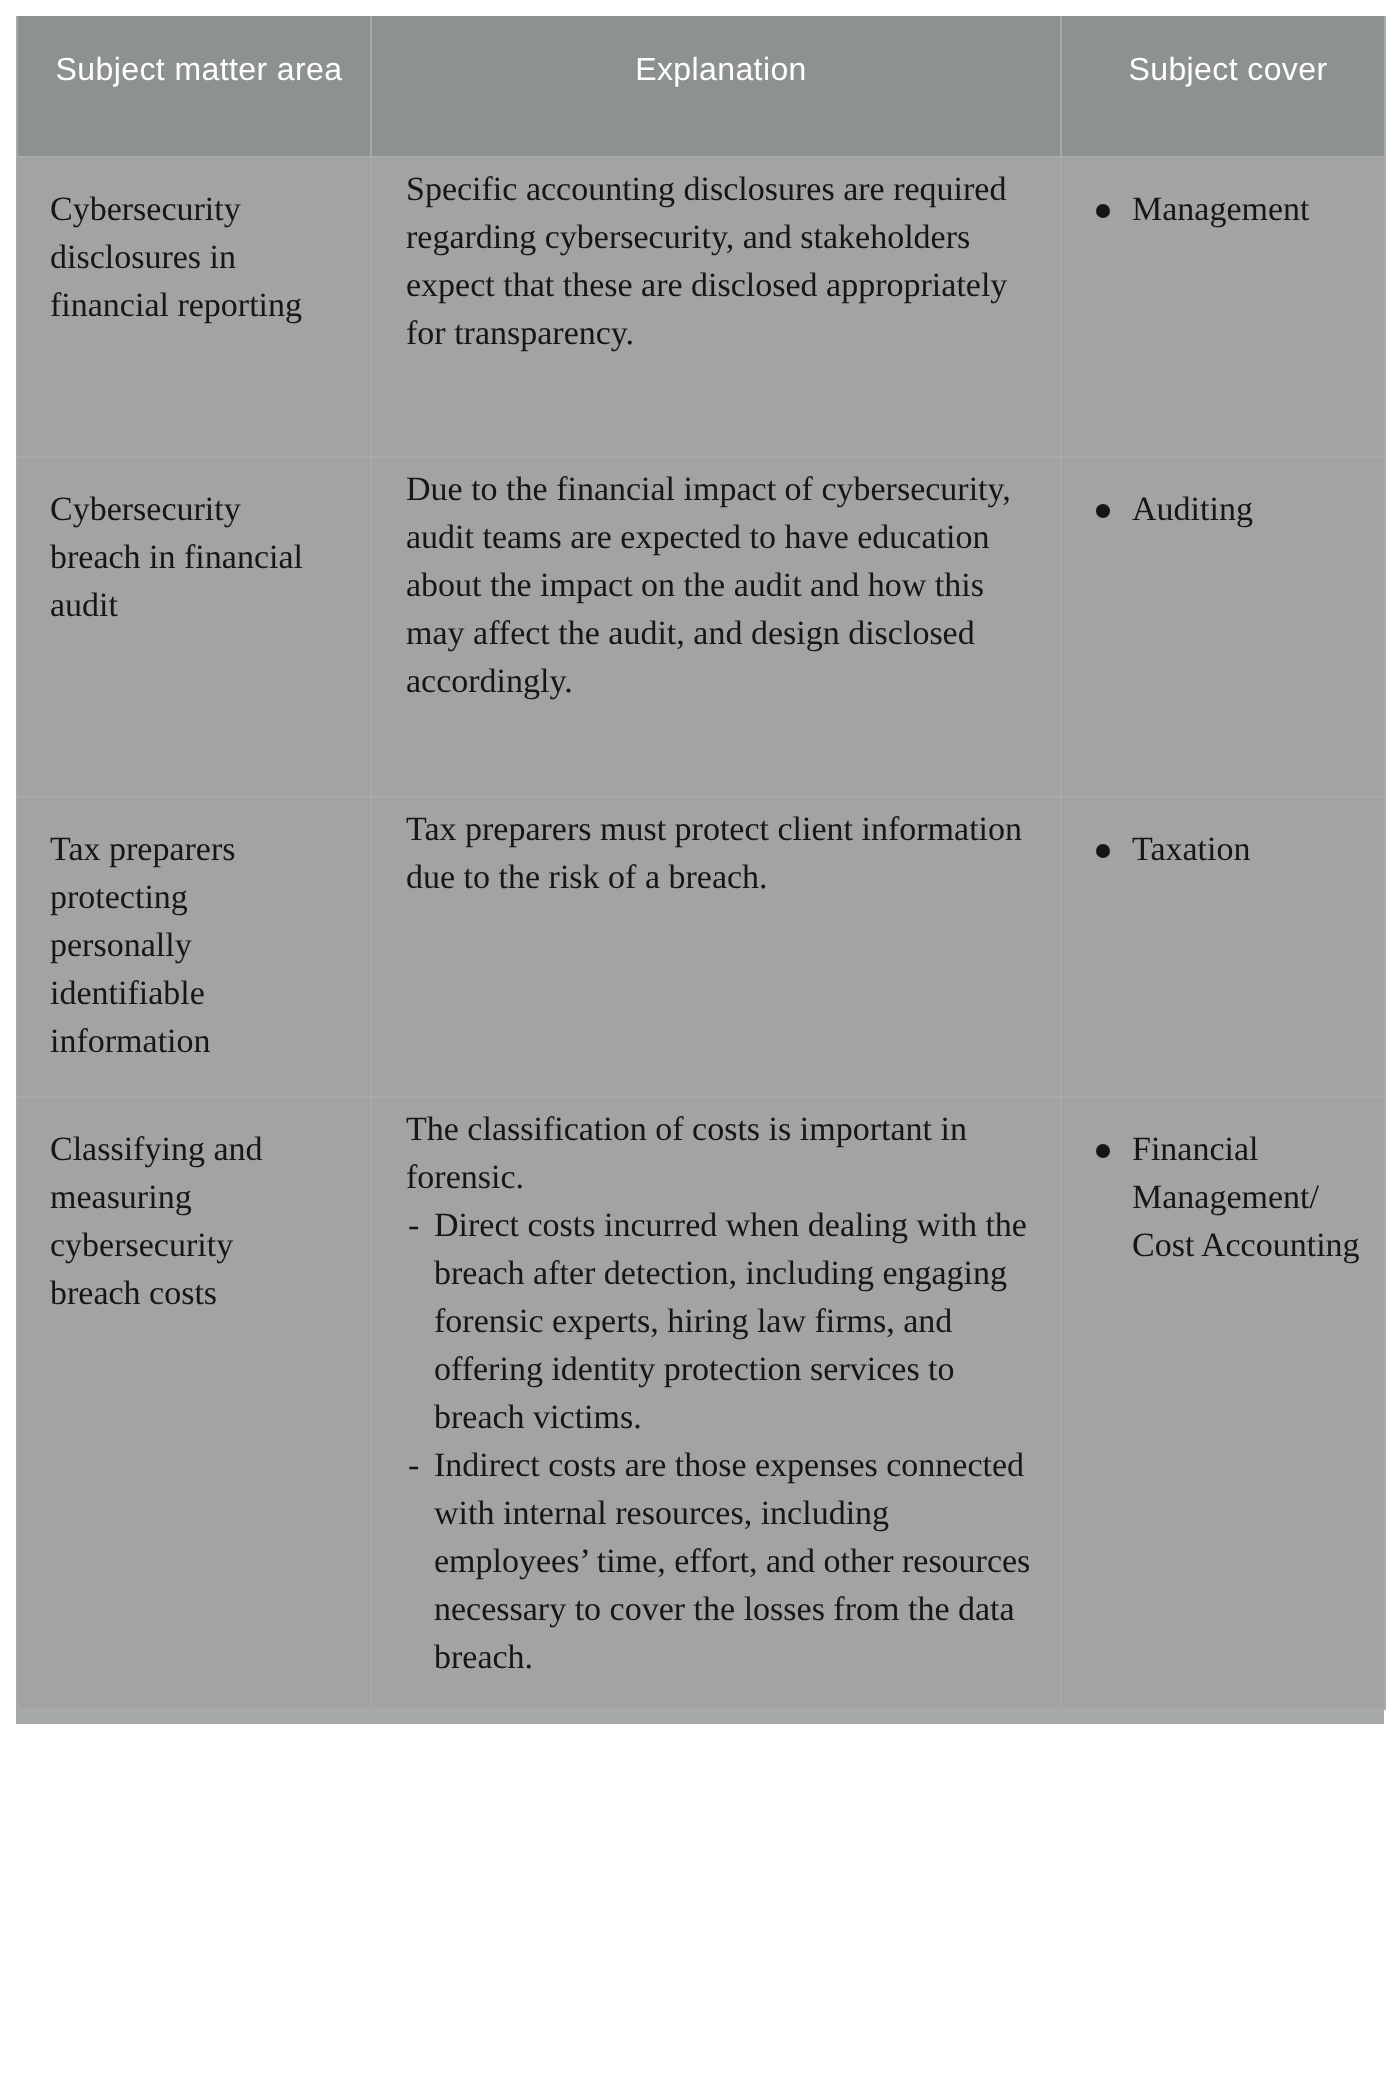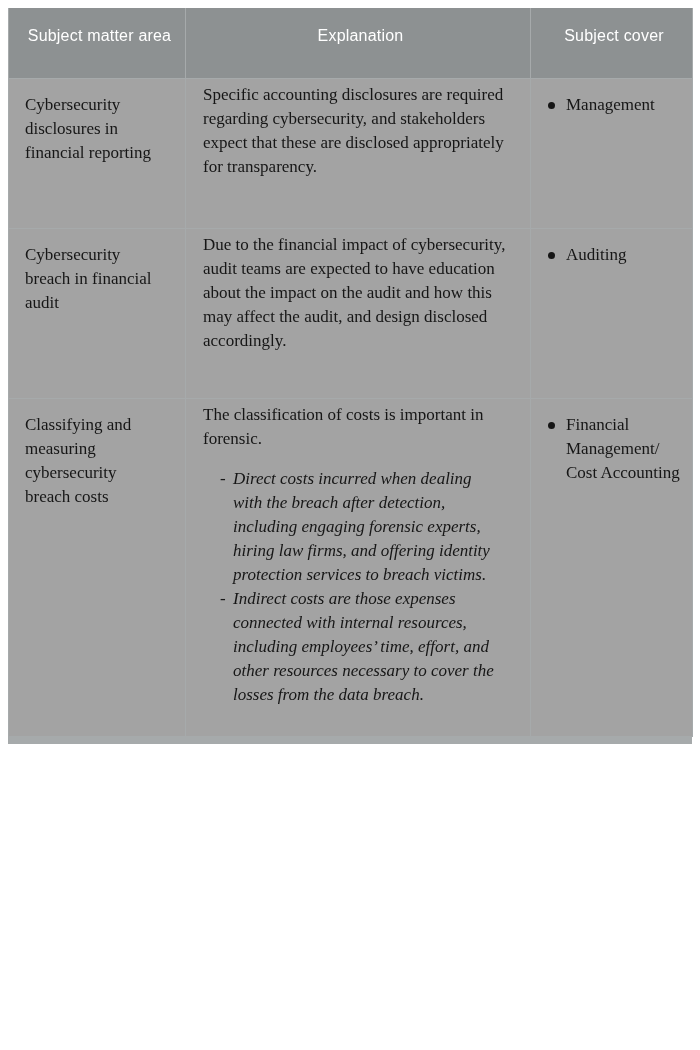--- a/index.html
+++ b/index.html
@@ -75,23 +75,22 @@
     left: 3px;
     top: 9px;
     width: 7px;
     height: 7px;
     border-radius: 50%;
     background: var(--body-text);
   }
   
   ul.dlist {
     list-style: none;
-    margin: 16px;
+    margin: 0;
     padding: 0;
-    font-style: italic;
   }
   ul.dlist li {
     position: relative;
     padding-left: 14px;
   }
   ul.dlist li::before {
     content: "-";
     position: absolute;
     left: 1px;
     top: 0;
@@ -139,20 +138,33 @@
         </td>
         <td class="c2">
           <p>Due to the financial impact of cybersecurity, audit teams are expected to have education about the impact on the audit and how this may affect the audit, and design disclosed accordingly.</p>
         </td>
         <td class="c3">
           <ul class="blist">
             <li>Auditing</li>
           </ul>
         </td>
       </tr>
+      <tr class="r3">
+        <td class="c1">
+          <p>Tax preparers protecting personally identifiable information</p>
+        </td>
+        <td class="c2">
+          <p>Tax preparers must protect client information due to the risk of a breach.</p>
+        </td>
+        <td class="c3">
+          <ul class="blist">
+            <li>Taxation</li>
+          </ul>
+        </td>
+      </tr>
       <tr class="r5">
         <td class="c1">
           <p>Classifying and measuring cybersecurity breach costs</p>
         </td>
         <td class="c2">
           <p>The classification of costs is important in forensic.</p>
           <ul class="dlist">
             <li>Direct costs incurred when dealing with the breach after detection, including engaging forensic experts, hiring law firms, and offering identity protection services to breach victims.</li>
             <li>Indirect costs are those expenses connected with internal resources, including employees’ time, effort, and other resources necessary to cover the losses from the data breach.</li>
           </ul>

